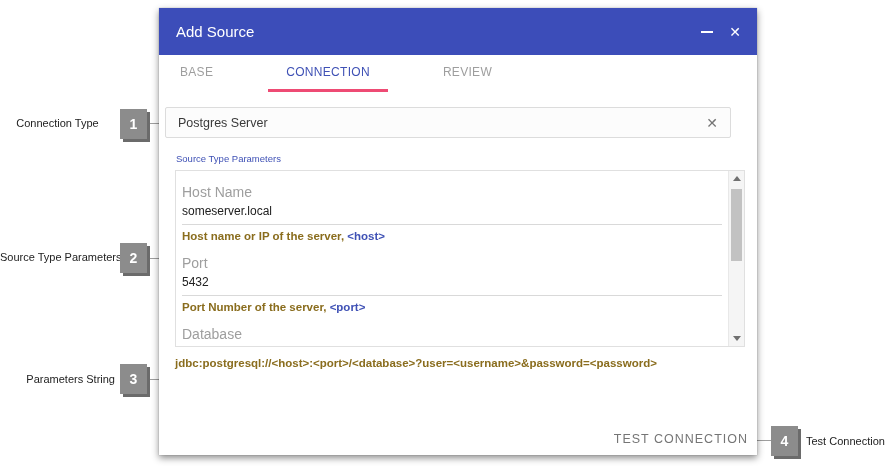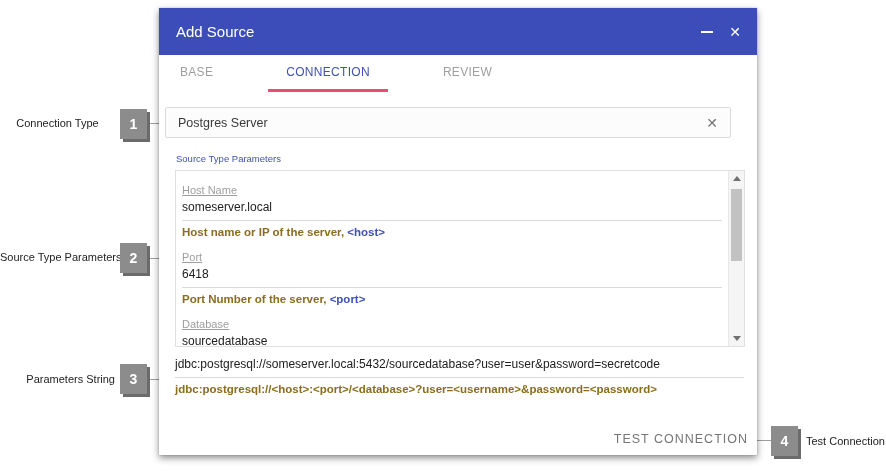--- a/index.html
+++ b/index.html
@@ -47,21 +47,21 @@
            display:flex; align-items:center; }
   .ctype-value { flex:1; padding-left:12px; font-size:12.5px; color:#3a3a3a; }
   .clear-icon { color:#757575; font-size:14px; padding-right:12px; cursor:pointer; }
 
   
   .stp-label { position:absolute; left:17px; top:145px; font-size:9.5px; color:#3f51b5; }
   .panel { position:absolute; left:16px; top:162px; width:570px; height:177px;
            border:1px solid #e0e0e0; overflow:hidden; background:#fff; }
   .panel-inner { position:absolute; left:0; top:0; right:16px; bottom:0; overflow:hidden; }
   .pfield { margin:0 6px; padding-top:13px; }
-  .plabel { font-size:11px; color:#9e9e9e;text-decoration:underline; }
+  .plabel { font-size:14px; color:#9e9e9e; }
   .pvalue { font-size:12px; color:#212121; margin-top:4px; padding-bottom:6px;
             border-bottom:1px solid #d9d9d9; }
   .phint { font-size:11.5px; font-weight:bold; color:#8a6d1e; margin-top:5px; }
   .phint .hlink { color:#3f51b5; }
 
   
   .sbar { position:absolute; top:0; right:0; width:16px; height:100%;
           background:#f5f5f5; border-left:1px solid #e8e8e8; }
   .sarrow { position:absolute; left:0; width:16px; height:15px; cursor:pointer; }
   .sarrow.up { top:0; } .sarrow.down { bottom:0; }
@@ -131,21 +131,21 @@
       <div class="panel-inner">
 
         <div class="pfield">
           <div class="plabel">Host Name</div>
           <div class="pvalue">someserver.local</div>
           <div class="phint"><span>Host name or IP of the server, </span><span class="hlink">&lt;host&gt;</span></div>
         </div>
 
         <div class="pfield">
           <div class="plabel">Port</div>
-          <div class="pvalue">6418</div>
+          <div class="pvalue">5432</div>
           <div class="phint"><span>Port Number of the server, </span><span class="hlink">&lt;port&gt;</span></div>
         </div>
 
         <div class="pfield">
           <div class="plabel">Database</div>
           <div class="pvalue">sourcedatabase</div>
         </div>
 
       </div>
 
@@ -154,20 +154,19 @@
             <div class="tri-up"></div>
           </div>
         <div class="sthumb"></div>
         <div class="sarrow down">
             <div class="tri-down"></div>
           </div>
       </div>
     </div>
 
     <div class="url-section">
-      <div class="url-value">jdbc:postgresql://someserver.local:5432/sourcedatabase?user=user&amp;password=secretcode</div>
       <div class="url-hint">jdbc:postgresql://&lt;host&gt;:&lt;port&gt;/&lt;database&gt;?user=&lt;username&gt;&amp;password=&lt;password&gt;</div>
     </div>
 
     <button class="test-btn">TEST CONNECTION</button>
 
   </div>
 </div>
 
 </body></html>

